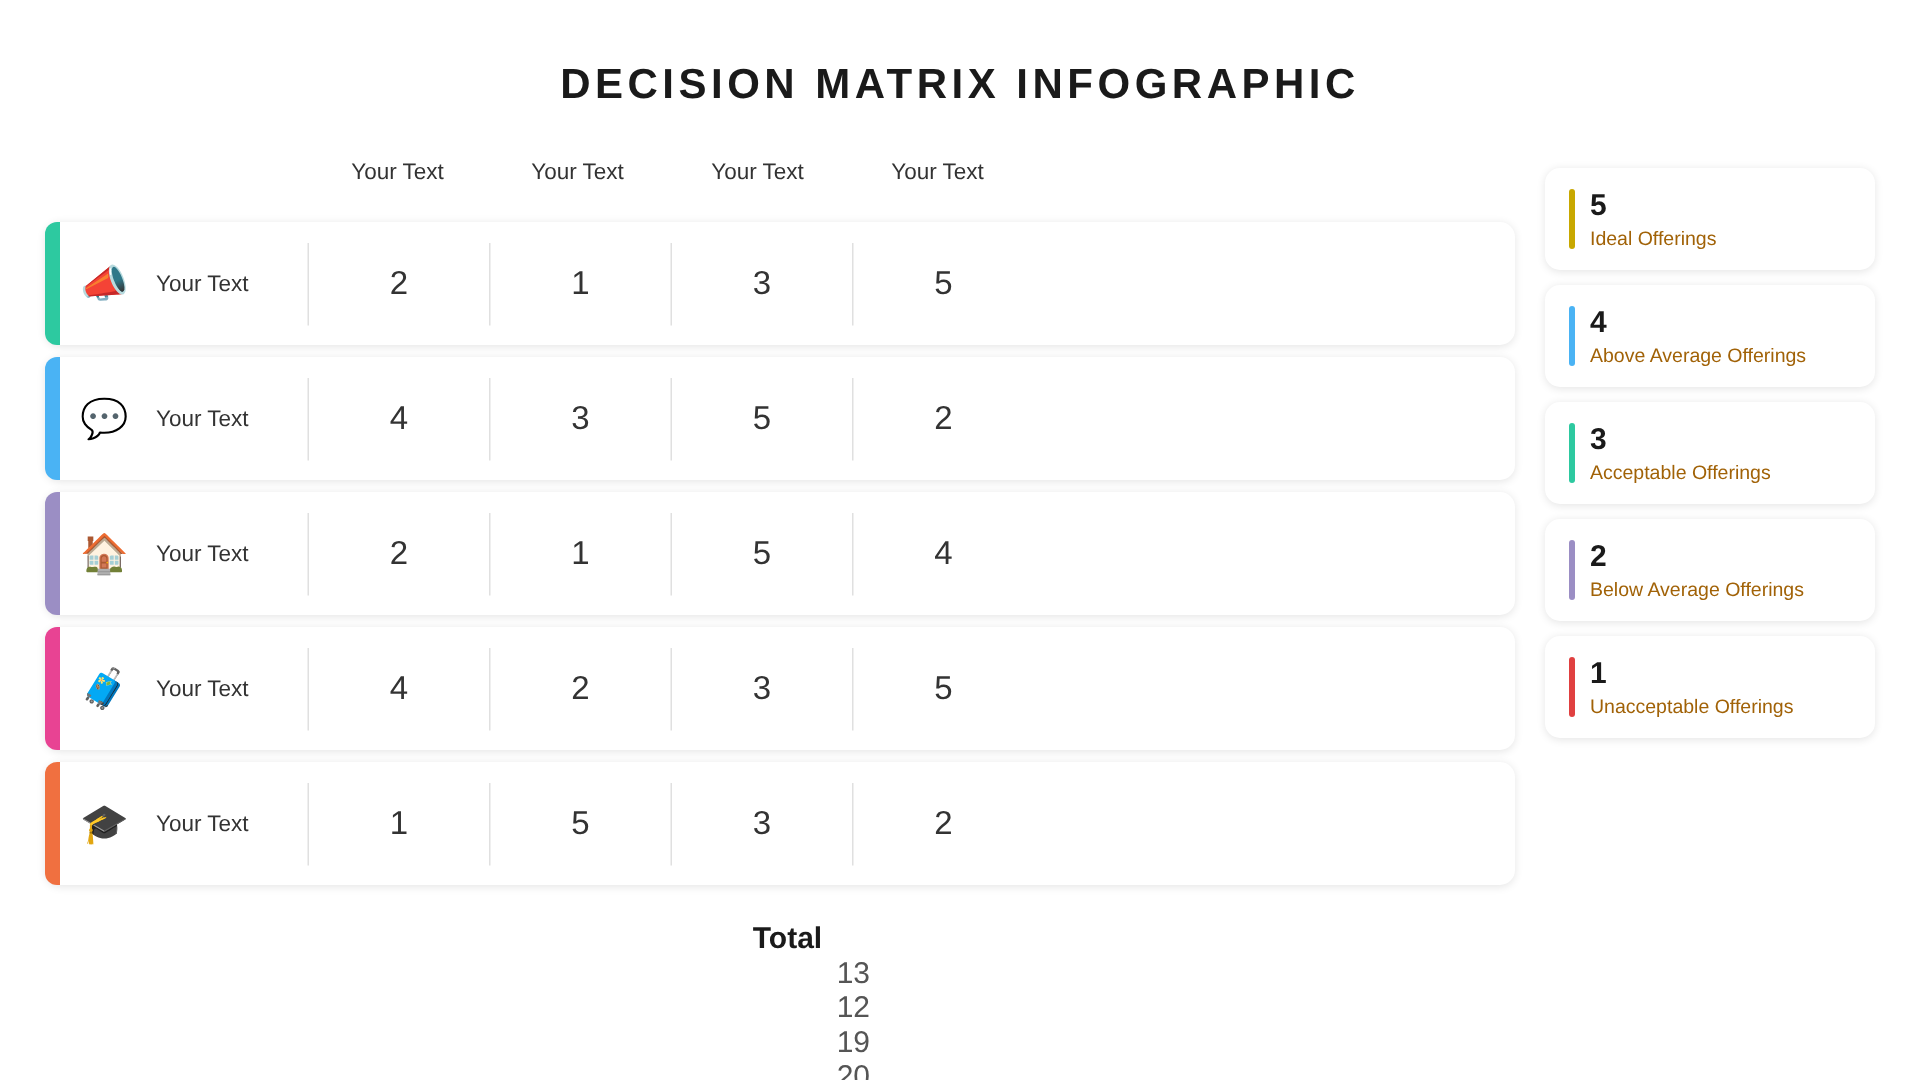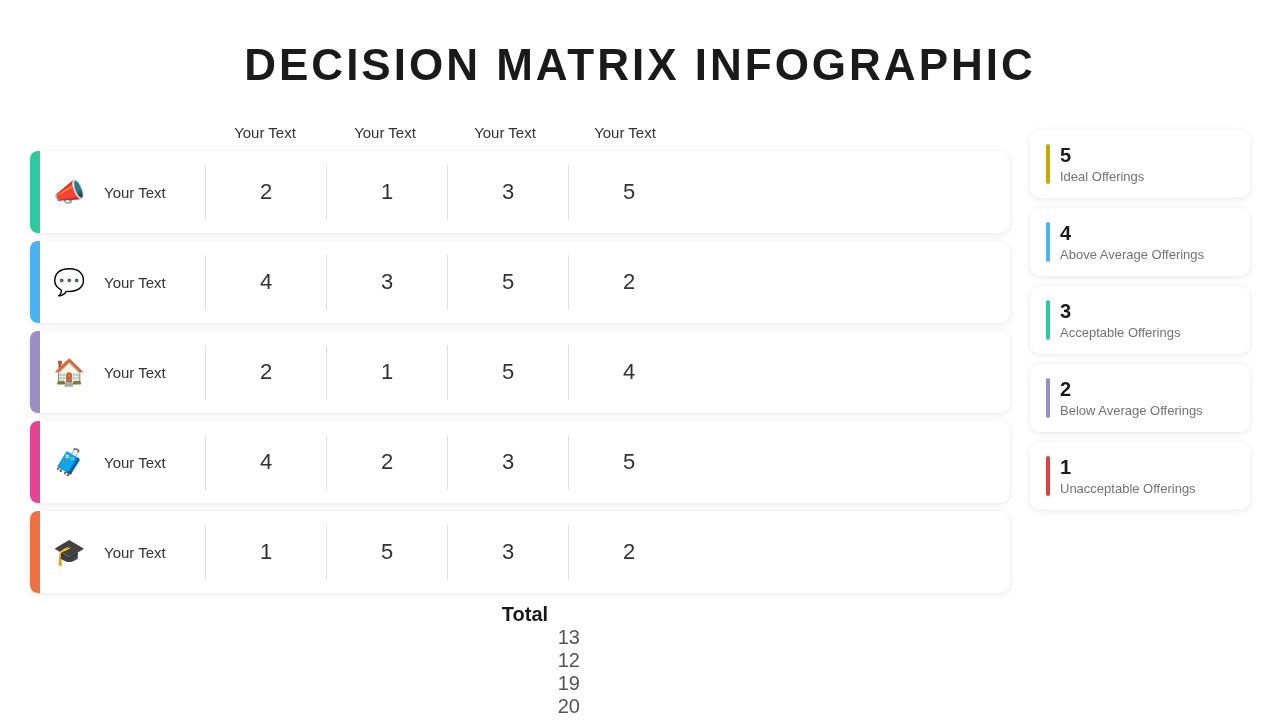--- a/index.html
+++ b/index.html
@@ -8,40 +8,41 @@
       font-family: 'Segoe UI', Arial, sans-serif;
       width: 1280px;
       height: 720px;
       overflow: hidden;
       position: relative;
     }
 
     .page-title {
       text-align: center;
       padding-top: 40px;
-      font-size: 44px;
+      font-size: 28px;
       font-weight: 900;
       letter-spacing: 3px;
       color: #1a1a1a;
     }
 
     .main-layout {
       display: flex;
       flex-direction: row;
       padding: 20px 30px 20px 30px;
       gap: 20px;
       height: calc(720px - 110px);
       margin-top: 10px;
     }
 
     
     .matrix-section {
       flex: 1;
       display: flex;
       flex-direction: column;
+      gap: 15px;
     }
 
     
     .header-row {
       display: flex;
       flex-direction: row;
       margin-left: 175px;
       margin-bottom: 6px;
     }
 
@@ -171,21 +172,21 @@
     }
 
     .legend-number {
       font-size: 20px;
       font-weight: 700;
       color: #1a1a1a;
     }
 
     .legend-label {
       font-size: 13px;
-      color: #737373;
+      color: #a16207;
     }
 
     
     .icon-megaphone { color: #2dc9a0; }
     .icon-chat { color: #4ab3f4; }
     .icon-home { color: #9b8ec4; }
     .icon-briefcase { color: #e84393; }
     .icon-graduation { color: #f07040; }
   </style>
 </head>

